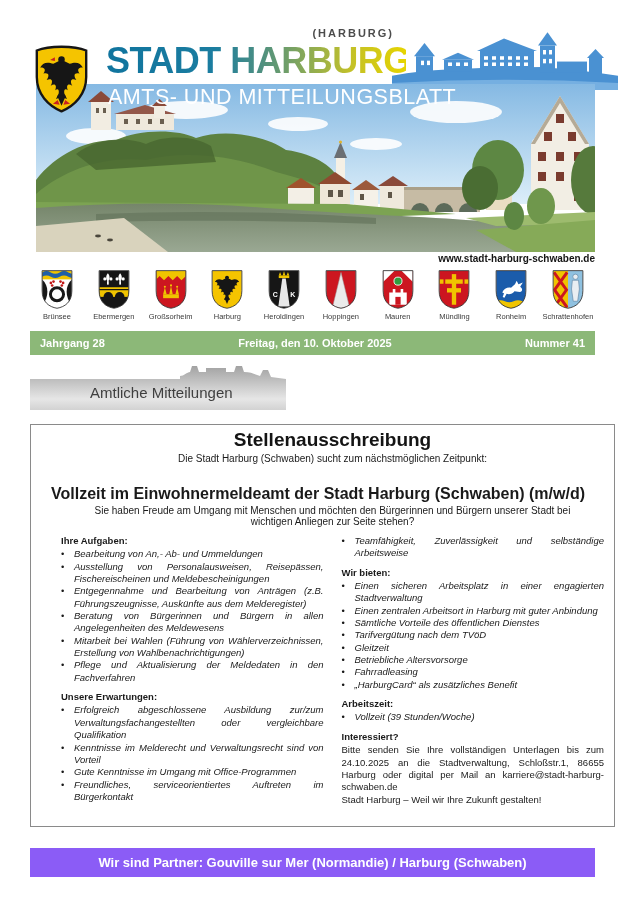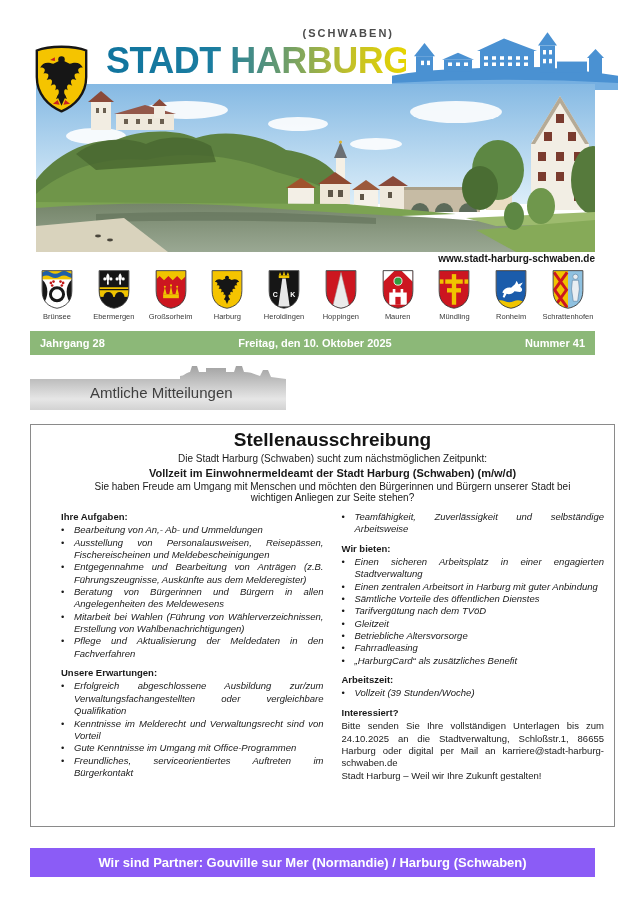--- a/index.html
+++ b/index.html
@@ -32,21 +32,21 @@
     display:flex;align-items:center;justify-content:space-between;padding:6px 10px;}
   
   .banner{position:absolute;top:363px;left:30px;width:256px;height:48px;}
   .banner svg{position:absolute;left:0;top:0;width:256px;height:48px;}
   .banner-text{position:absolute;left:60px;top:21px;font-size:15px;color:#3f3f3f;}
   
   .job-box{position:absolute;top:424px;left:30px;width:563px;height:401px;border:1px solid #8a8a8a;
     background:#fff;overflow:hidden;padding-left:20px;}
   .jb-title{margin-top:4px;text-align:center;font-size:19px;font-weight:bold;color:#141414;}
   .jb-intro{text-align:center;font-size:10px;margin-top:2px;}
-  .jb-pos{text-align:center;font-size:11px;font-weight:bold;margin-top:3px;}
+  .jb-pos{font-size:16px;font-weight:bold;margin-top:21px;}
   .jb-pitch{text-align:center;font-size:10px;margin:2px 22px 0;}
   .jb-cta{text-align:center;font-size:10px;}
   .columns{display:flex;gap:18px;margin:8px 10px 0;font-size:9.5px;line-height:1.3;}
   .col{flex:1;min-width:0;}
   .sec-head{font-weight:bold;margin:7px 0 1px;}
   .sec-head.first{margin-top:0;}
   .bullet-row{display:flex;}
   .bullet-row .b{width:13px;flex:none;}
   .bullet-row .t{flex:1;font-style:italic;text-align:justify;}
   .para{margin:0;text-align:justify;}
@@ -62,21 +62,21 @@
   <svg width="0" height="0" style="position:absolute" aria-hidden="true">
     <defs>
       <g id="eagle">
         <path d="M20 6.5 C18.4 6.5 17.6 8 18.4 9.6 L13.5 12 C8 9.8 4.6 11.6 3 15 C6.6 14.8 7.8 16.8 5.6 19.8 C9.6 18.6 10.8 21 8.2 24.8 C12.2 23 13.6 25.4 11.4 29.4 C15 27.2 16.4 29.2 15 33 C17 31.4 18.2 32.4 17.8 35.4 L15.6 40 C18.6 38.6 21.4 38.6 24.4 40 L22.2 35.4 C21.8 32.4 23 31.4 25 33 C23.6 29.2 25 27.2 28.6 29.4 C26.4 25.4 27.8 23 31.8 24.8 C29.2 21 30.4 18.6 34.4 19.8 C32.2 16.8 33.4 14.8 37 15 C35.4 11.6 32 9.8 26.5 12 L21.6 9.6 C22.4 8 21.6 6.5 20 6.5 Z"></path>
         <path d="M16.5 37.5 L20 45.5 L23.5 37.5 Z"></path>
         <circle cx="20" cy="8.6" r="2.6"></circle>
       </g>
     </defs>
   </svg>
 
-  <div class="region-label">(SCHWABEN)</div>
+  <div class="region-label">(HARBURG)</div>
   <div class="city-title">STADT HARBURG</div>
 
   <svg class="eagle-crest" viewBox="0 0 60 72">
     <path d="M30 2 C20 2 10 3.5 4 6 V34 C4 52 16 64 30 70 C44 64 56 52 56 34 V6 C50 3.5 40 2 30 2 Z" fill="#f5c400" stroke="#161616" stroke-width="2.5"></path>
     <polygon points="23,13 18,16 23,17" fill="#c82020"></polygon>
     <polygon points="21,62 26,58 28,63" fill="#c82020"></polygon>
     <polygon points="39,62 34,58 32,63" fill="#c82020"></polygon>
     <use href="#eagle" fill="#161616" transform="translate(3.6 4.2) scale(1.32)"></use>
   </svg>
 
@@ -214,20 +214,21 @@
       <path d="M0 124 C80 118 160 118 230 124 C310 130 380 132 430 136 L559 142 L559 168 L0 168 Z" fill="url(#waterg)"></path>
       <path d="M60 130 C160 126 260 128 340 134 L340 140 C250 136 140 136 60 138 Z" fill="#65755c" opacity="0.7"></path>
       <path d="M430 134 L559 128 L559 140 L460 142 Z" fill="#9dbb6e"></path>
       <path d="M440 146 L559 136 L559 168 L480 168 Z" fill="#86aa58"></path>
       <ellipse cx="505" cy="122" rx="14" ry="18" fill="#6f974c"></ellipse>
       <ellipse cx="478" cy="132" rx="10" ry="14" fill="#5d8743"></ellipse>
       <path d="M0 142 L88 134 L132 168 L0 168 Z" fill="#d9d3bd"></path>
       <ellipse cx="62" cy="152" rx="3" ry="1.4" fill="#4a463c"></ellipse>
         <ellipse cx="74" cy="156" rx="3" ry="1.4" fill="#4a463c"></ellipse>
     </svg>
+    <div class="subtitle">AMTS- UND MITTEILUNGSBLATT</div>
   </div>
 
   <div class="website">www.stadt-harburg-schwaben.de</div>
 
   <div class="crest-row">
 
     <div class="crest-cell">
       <svg viewBox="0 0 40 48">
         <defs>
             <clipPath id="cp1">

